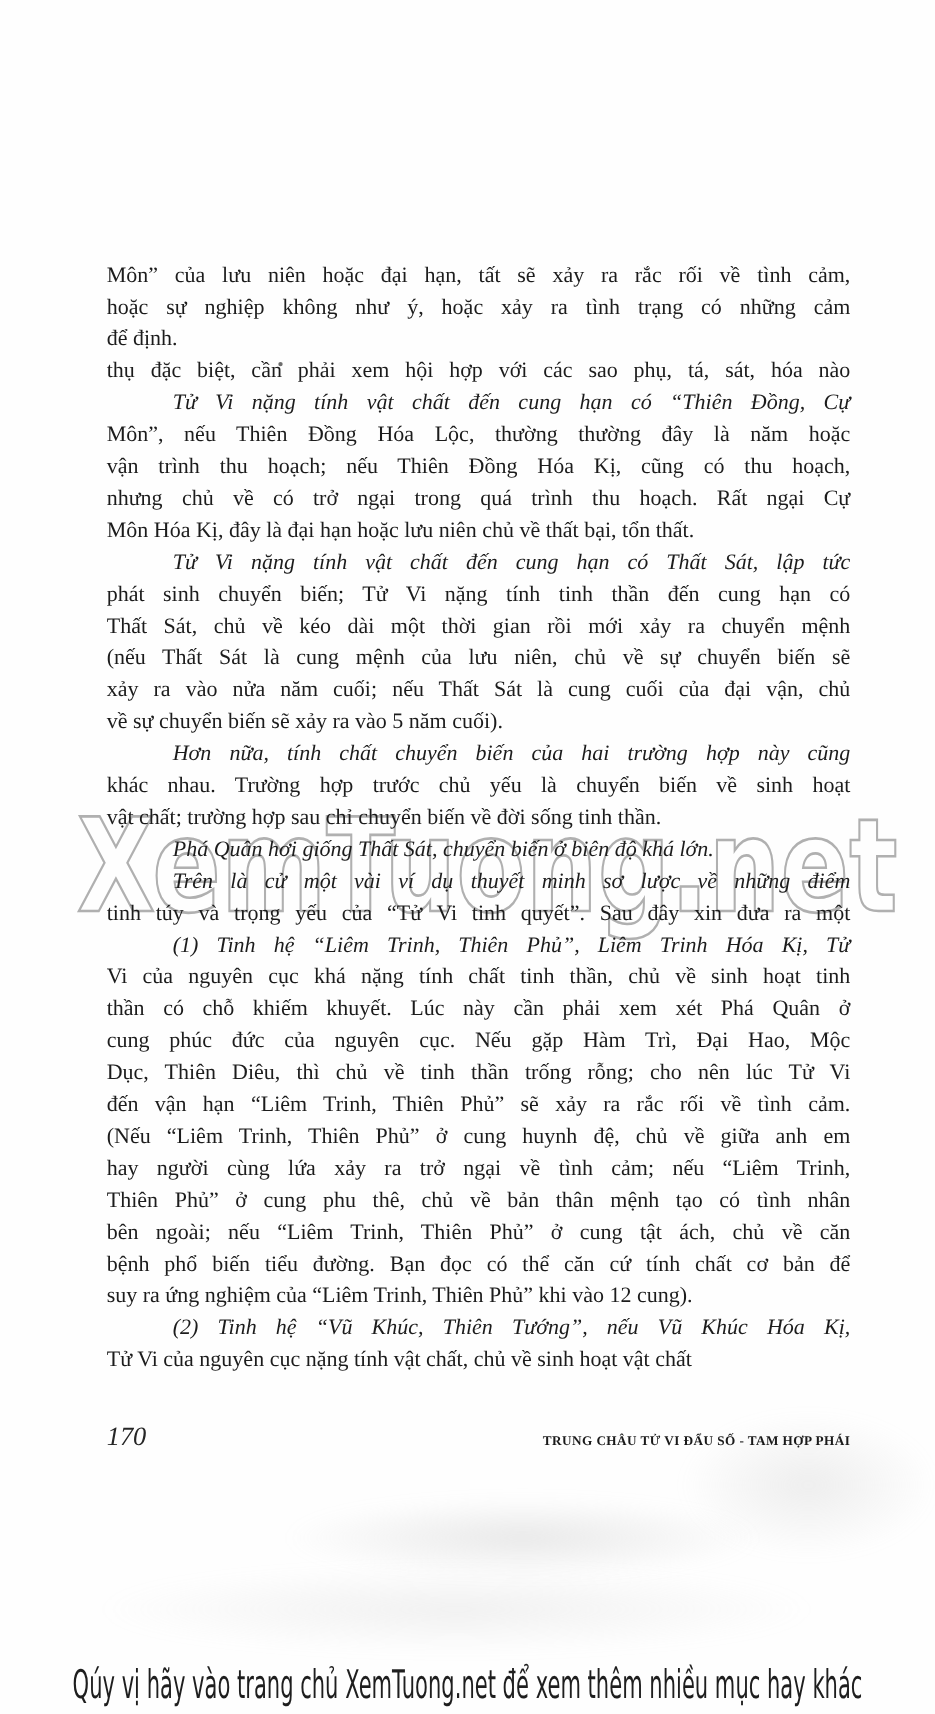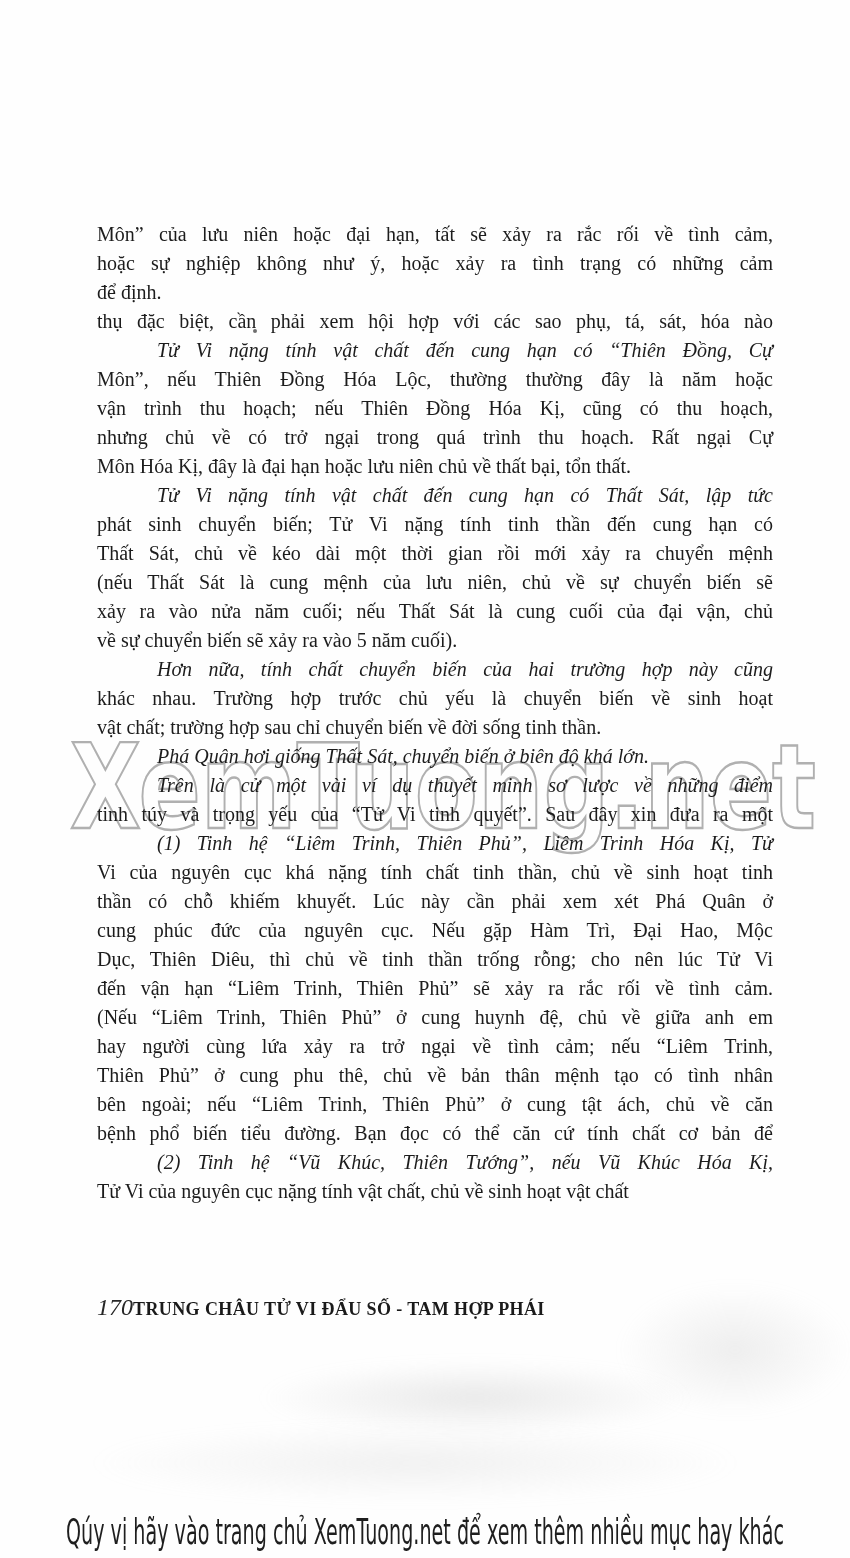--- a/index.html
+++ b/index.html
@@ -8,43 +8,43 @@
     width:850px;height:1558px;
     background:#fefefe;
     overflow:hidden;
     font-family:"Liberation Serif","DejaVu Serif",serif;
     color:#1d1d1d;
   }
   
   .watermark{position:absolute;left:0;top:700px;width:850px;height:170px;z-index:1;}
   
   .content{
-    position:absolute;left:97px;top:220px;width:676px;z-index:2;
+    position:absolute;left:97px;top:236px;width:676px;z-index:2;
     font-size:20px;line-height:29px;
     text-rendering:optimizeLegibility;
   }
   .line{
     height:29px;
     text-align:justify;
     text-align-last:justify;
     color:#1c1c1c;
   }
   .line.last{text-align-last:left;}
   .line.indent{padding-left:60px;font-style:italic;}
   
   .footer{
     position:absolute;left:97px;top:1294px;width:676px;z-index:2;
-    display:flex;align-items:baseline;
+    display:flex;justify-content:space-between;align-items:baseline;
   }
   .pagenum{
     font-style:italic;font-size:24px;color:#262626;
     font-family:"Liberation Serif","DejaVu Serif",serif;
   }
   .booktitle{
-    font-weight:bold;font-size:18px;letter-spacing:.4px;color:#1a1a1a;
+    font-weight:bold;font-size:12px;letter-spacing:.4px;color:#1a1a1a;
     font-family:"Liberation Serif","DejaVu Serif",serif;
   }
   
   .banner{position:absolute;left:0;top:1492px;width:850px;height:66px;z-index:3;}
   
   .artifact{position:absolute;z-index:0;filter:blur(7px);pointer-events:none;}
   .a1{left:260px;top:1362px;width:430px;height:72px;
       background:radial-gradient(closest-side,rgba(185,185,185,.30),rgba(185,185,185,0));}
   .a2{left:620px;top:1285px;width:230px;height:130px;
       background:radial-gradient(closest-side,rgba(190,190,190,.25),rgba(190,190,190,0));}
@@ -93,20 +93,21 @@
       <div class="line">Vi của nguyên cục khá nặng tính chất tinh thần, chủ về sinh hoạt tinh</div>
       <div class="line">thần có chỗ khiếm khuyết. Lúc này cần phải xem xét Phá Quân ở</div>
       <div class="line">cung phúc đức của nguyên cục. Nếu gặp Hàm Trì, Đại Hao, Mộc</div>
       <div class="line">Dục, Thiên Diêu, thì chủ về tinh thần trống rỗng; cho nên lúc Tử Vi</div>
       <div class="line">đến vận hạn “Liêm Trinh, Thiên Phủ” sẽ xảy ra rắc rối về tình cảm.</div>
       <div class="line">(Nếu “Liêm Trinh, Thiên Phủ” ở cung huynh đệ, chủ về giữa anh em</div>
       <div class="line">hay người cùng lứa xảy ra trở ngại về tình cảm; nếu “Liêm Trinh,</div>
       <div class="line">Thiên Phủ” ở cung phu thê, chủ về bản thân mệnh tạo có tình nhân</div>
       <div class="line">bên ngoài; nếu “Liêm Trinh, Thiên Phủ” ở cung tật ách, chủ về căn</div>
       <div class="line">bệnh phổ biến tiểu đường. Bạn đọc có thể căn cứ tính chất cơ bản để</div>
+      <div class="line last">suy ra ứng nghiệm của “Liêm Trinh, Thiên Phủ” khi vào 12 cung).</div>
       <div class="line indent">(2) Tinh hệ “Vũ Khúc, Thiên Tướng”, nếu Vũ Khúc Hóa Kị,</div>
       <div class="line last">Tử Vi của nguyên cục nặng tính vật chất, chủ về sinh hoạt vật chất</div>
     </div>
 
   <div class="footer">
     <span class="pagenum">170</span>
     <span class="booktitle">TRUNG CHÂU TỬ VI ĐẨU SỐ - TAM HỢP PHÁI</span>
   </div>
 
   <svg class="banner" viewBox="0 0 850 66" xmlns="http://www.w3.org/2000/svg">

